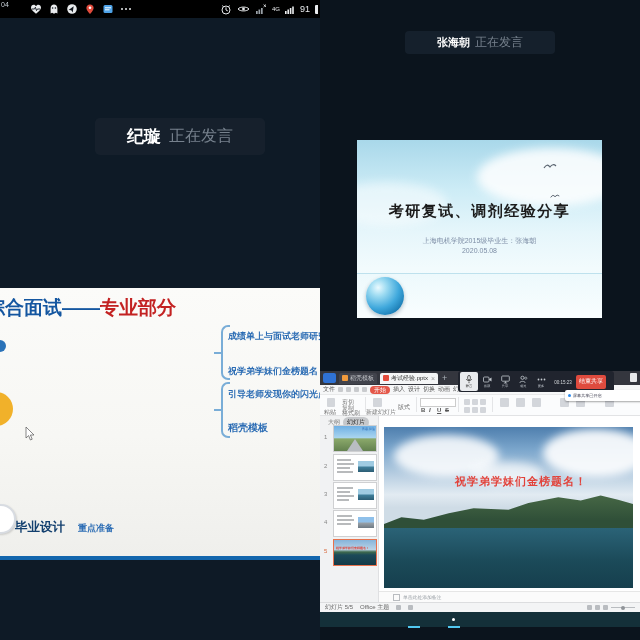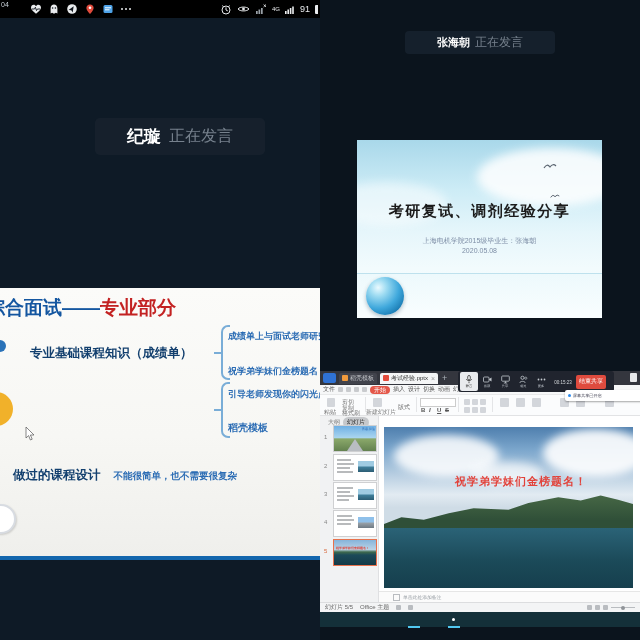--- a/index.html
+++ b/index.html
@@ -247,21 +247,20 @@
   </div>
 </div>
 
 <div class="tile bl"></div>
 <div class="slide-bl">
   <div class="bl-title">
     <span class="tb">综合面试——</span><span class="trd">专业部分</span>
   </div>
 
   <div class="sliver" style="left:-6px;top:52px;width:12px;height:12px;background:#2a72b8"></div>
-  <div class="bl-b" style="left:30px;top:57px">专业基础课程知识（成绩单）</div>
 
   <div class="brace" style="left:221px;top:37px;height:55px">
       <i class="bt"></i>
       <i class="bb"></i>
       <i class="bs"></i>
     </div>
   <div class="co" style="top:42px">成绩单上与面试老师研究</div>
   <div class="co" style="top:77px">祝学弟学妹们金榜题名</div>
 
   <div class="sliver" style="left:-21px;top:104px;width:34px;height:34px;background:#f1b12a"></div>
@@ -271,25 +270,25 @@
       <i class="bb"></i>
       <i class="bs"></i>
     </div>
   <div class="co" style="top:100px">引导老师发现你的闪光点</div>
   <div class="co" style="top:133px;font-size:10px">稻壳模板</div>
 
   <svg class="cursor" width="11" height="14">
       <polygon points="1,0 1,11 3.6,8.6 5.4,13 7.2,12.2 5.4,8 9,8" fill="#fff" stroke="#555" stroke-width="0.7"></polygon>
     </svg>
 
-  <div class="bl-b" style="left:13px;top:179px">
-    <span>做过的课程设计</span><span class="note">不能很简单，也不需要很复杂</span>
-  </div>
 
   <div class="sliver" style="left:-14px;top:216px;width:26px;height:26px;background:#fff;border:2px solid #d8dce2;box-shadow:1px 1px 2px rgba(0,0,0,.15)"></div>
+  <div class="bl-b" style="left:15px;top:231px">
+    <span>毕业设计</span><span class="note" style="font-size:9px">重点准备</span>
+  </div>
 </div>
 
 <div class="tile br"></div>
 <div class="desktop">
 
   <div class="tabbar">
     <div class="home-btn"></div>
     <div class="wtab tab-docer">
       <span class="ticon ticon-docer"></span>
       <span class="lbl">稻壳模板</span>

